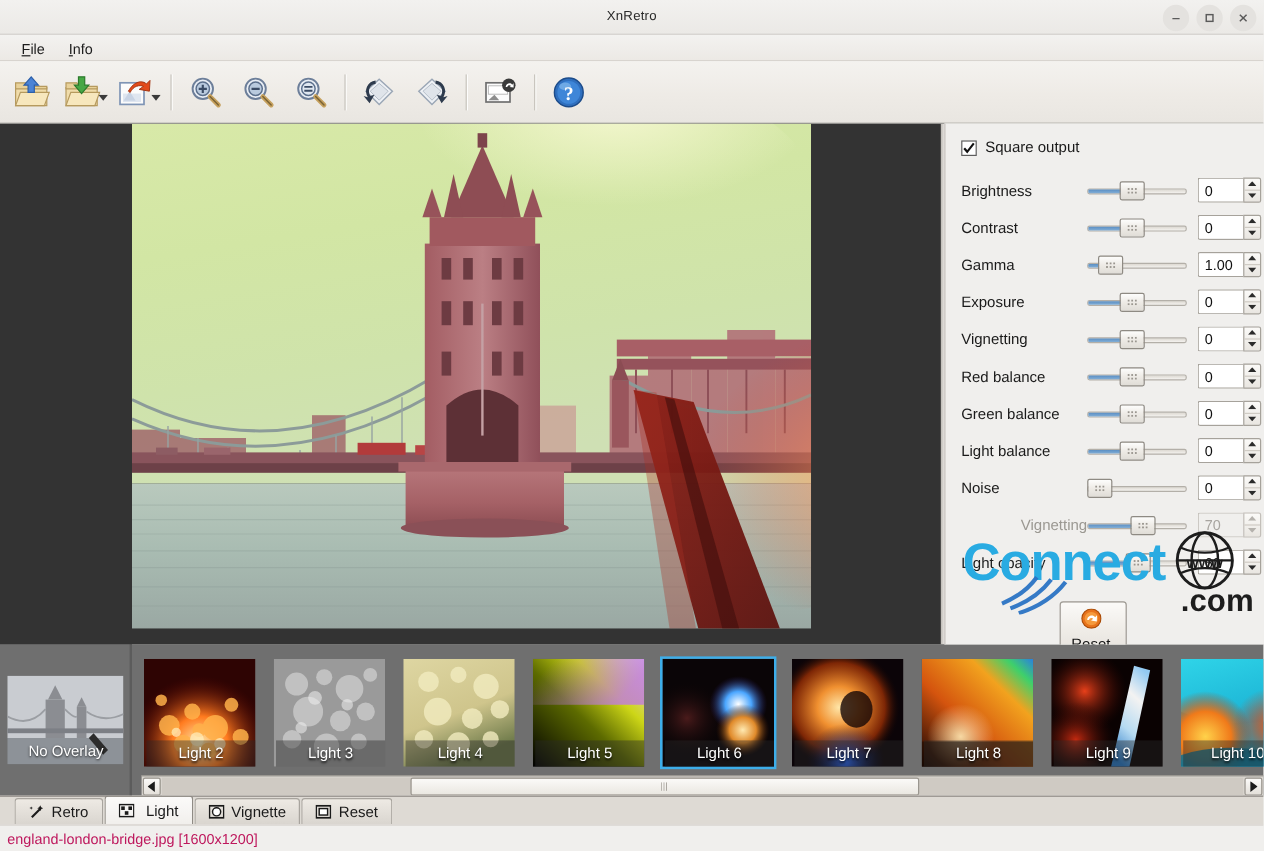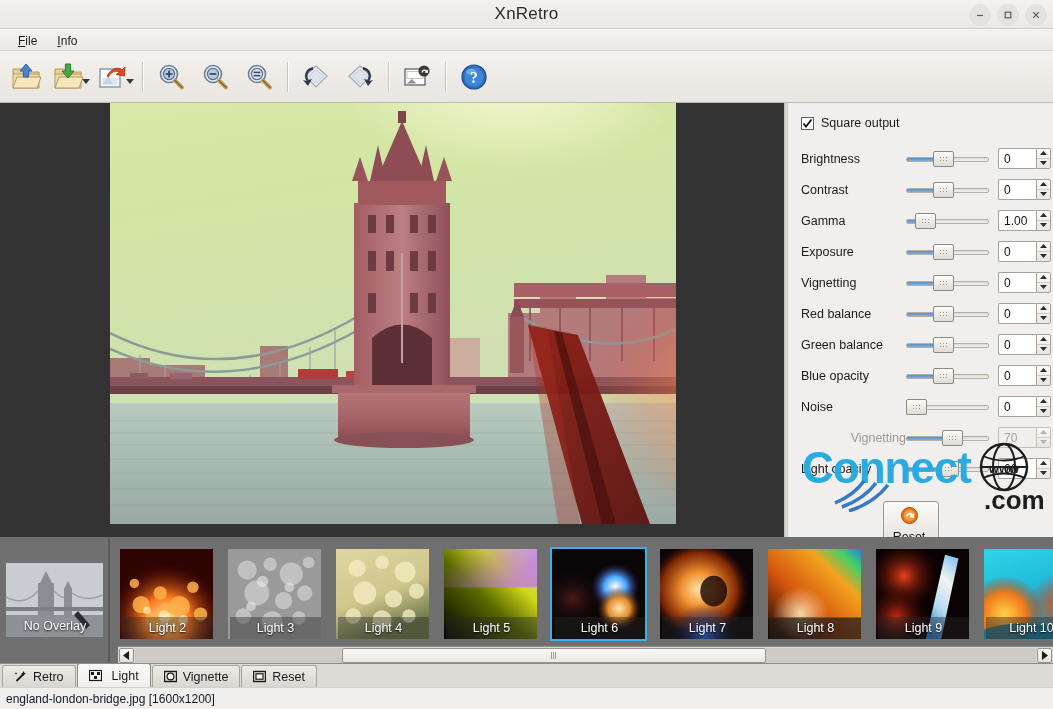--- a/index.html
+++ b/index.html
@@ -10,21 +10,21 @@
   }
   #app{ width:1053px; height:709px; position:relative; display:flex; flex-direction:column; }
 
   
   .titlebar{
     height:29px; flex:0 0 29px; position:relative;
     background:linear-gradient(to bottom,#f2f1ef 0%,#ebe9e6 100%);
     border-bottom:1px solid #d2cfcb;
     display:flex; align-items:center; justify-content:center;
   }
-  .titlebar .title{ font-size:17px; color:#2a2a2a; letter-spacing:.2px; }
+  .titlebar .title{ font-size:11px; color:#2a2a2a; letter-spacing:.2px; }
   .winbtns{ position:absolute; right:6px; top:0; height:29px; display:flex; align-items:center; gap:6px; }
   .winbtn{
     width:22px; height:22px; border-radius:50%; background:#e4e2df;
     display:flex; align-items:center; justify-content:center;
     color:#4a4a4a; font-size:12px; line-height:1; cursor:default;
   }
   .winbtn svg{ display:block; }
 
   
   .menubar{
@@ -177,40 +177,40 @@
     border:1px solid #9a968f; border-radius:2px;
     display:flex; align-items:center; justify-content:center;
   }
   .sthumbh i{ display:block; width:5px; height:7px;
     background-image:linear-gradient(to right,#a19d96 1px, transparent 1px);
     background-size:2px 7px; }
 
   
   .tabs{
     height:24px; flex:0 0 24px; display:flex; align-items:flex-end;
-    background:#dedad4; border-top:1px solid #8f8b85; padding-left:2px;
+    background:#dedad4; border-top:1px solid #8f8b85; padding-left:12px;
   }
   .tab{
     display:flex; align-items:center; gap:6px; height:22px; padding:0 11px;
     font-size:12.5px; color:#1a1a1a;
     background:linear-gradient(to bottom,#eeeae4,#d9d5cf);
     border:1px solid #a8a49e; border-bottom:none; border-radius:3px 3px 0 0;
     margin-right:1px;
   }
   .tab.active{
     background:linear-gradient(to bottom,#fbfaf9,#f1efec); height:24px;
     border-color:#8f8b85;
     gap:10px;
   }
   .tab svg{ display:block; }
 
   
   .status{
     height:22px; flex:0 0 22px; display:flex; align-items:center; padding-left:6px;
-    background:#f0efed; border-top:1px solid #d4d0ca; font-size:12px; color:#0f172a;
+    background:#f0efed; border-top:1px solid #d4d0ca; font-size:12px; color:#be185d;
   }
 </style>
 </head>
 <body>
 
 <div id="app">
 
   <div class="titlebar">
     <div class="title">XnRetro</div>
     <div class="winbtns">
@@ -701,21 +701,21 @@
                 </div>
                 <div class="sb">
                   <svg width="7" height="4" viewBox="0 0 7 4">
                     <path d="M0 0 L7 0 L3.5 4 Z" fill="#2b2b2b"></path>
                   </svg>
                 </div>
               </div>
             </div>
           </div>
           <div class="srow">
-            <div class="slabel">Blue opacity</div>
+            <div class="slabel">Light balance</div>
             <div class="slider">
               <div class="strack"></div>
               <div class="sfill" style="width:27px"></div>
               <div class="sthumb" style="left:27px">
                 <i></i>
               </div>
             </div>
             <div class="spin">
               <div class="spinval">0</div>
               <div class="spinbtns">

